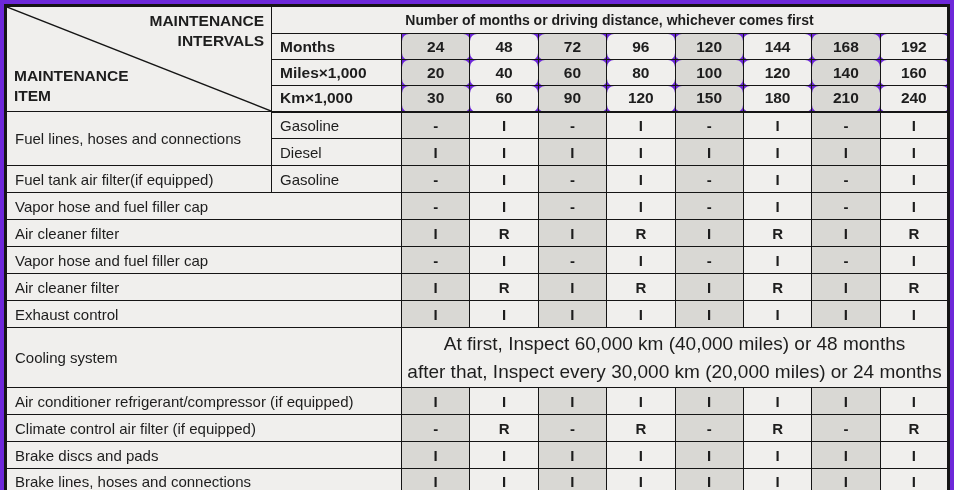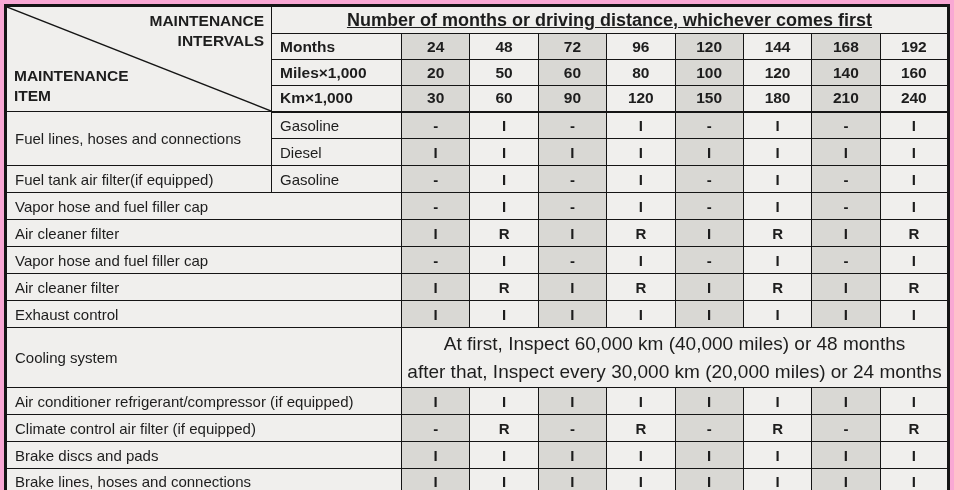--- a/index.html
+++ b/index.html
@@ -7,21 +7,21 @@
   body {
     background: #f0efed;
     font-family: "Liberation Sans", sans-serif;
     color: #1d1d1d;
   }
   .page {
     position: relative;
     width: 954px;
     height: 490px;
     padding: 4px;
-    background: #f9a8d4;
+    background: #6d28d9;
   }
   table {
     width: 946px;
     height: 482px;
     border-collapse: collapse;
     table-layout: fixed;
     border: 3px solid #151515;
   }
   col.c-item { width: 266px; }
   col.c-sub  { width: 130px; }
@@ -34,23 +34,23 @@
     white-space: nowrap;
     vertical-align: middle;
     background: #f0efed;
   }
   tr.h-title { height: 28px; }
   tr.h-int   { height: 26px; margin-top: 48px; }
   tr.h-body  { height: 27px; }
   tr.h-cool  { height: 46px; }
   .row-km td { border-bottom-width: 2px; }
 
-  td.title  { font-weight: bold; text-align: center; font-size: 18px; text-decoration: underline; }
+  td.title  { font-weight: bold; text-align: center; font-size: 14px; }
   td.ilabel { font-weight: bold; text-align: left; padding-left: 8px; font-size: 15.5px; }
-  td.num    { font-weight: bold; text-align: center; font-size: 15.5px; }
+  td.num    { font-weight: bold; text-align: center; font-size: 15.5px; border-radius: 7px; }
   td.item   { text-align: left; padding-left: 8px; }
   td.sub    { text-align: left; padding-left: 8px; margin-top: 11px; }
   td.val    { font-weight: bold; text-align: center; }
   td.shade  { background: #d9d8d4; }
   td.cool-note { text-align: center; font-size: 19px; line-height: 1.45; padding: 2px 4px; }
 
   td.corner {
     position: relative;
     padding: 0;
     vertical-align: top;
@@ -120,21 +120,21 @@
     <td class="num shade">72</td>
     <td class="num">96</td>
     <td class="num shade">120</td>
     <td class="num">144</td>
     <td class="num shade">168</td>
     <td class="num">192</td>
   </tr>
   <tr class="h-int">
     <td class="ilabel">Miles×1,000</td>
     <td class="num shade">20</td>
-    <td class="num">50</td>
+    <td class="num">40</td>
     <td class="num shade">60</td>
     <td class="num">80</td>
     <td class="num shade">100</td>
     <td class="num">120</td>
     <td class="num shade">140</td>
     <td class="num">160</td>
   </tr>
   <tr class="h-int row-km">
     <td class="ilabel">Km×1,000</td>
     <td class="num shade">30</td>

